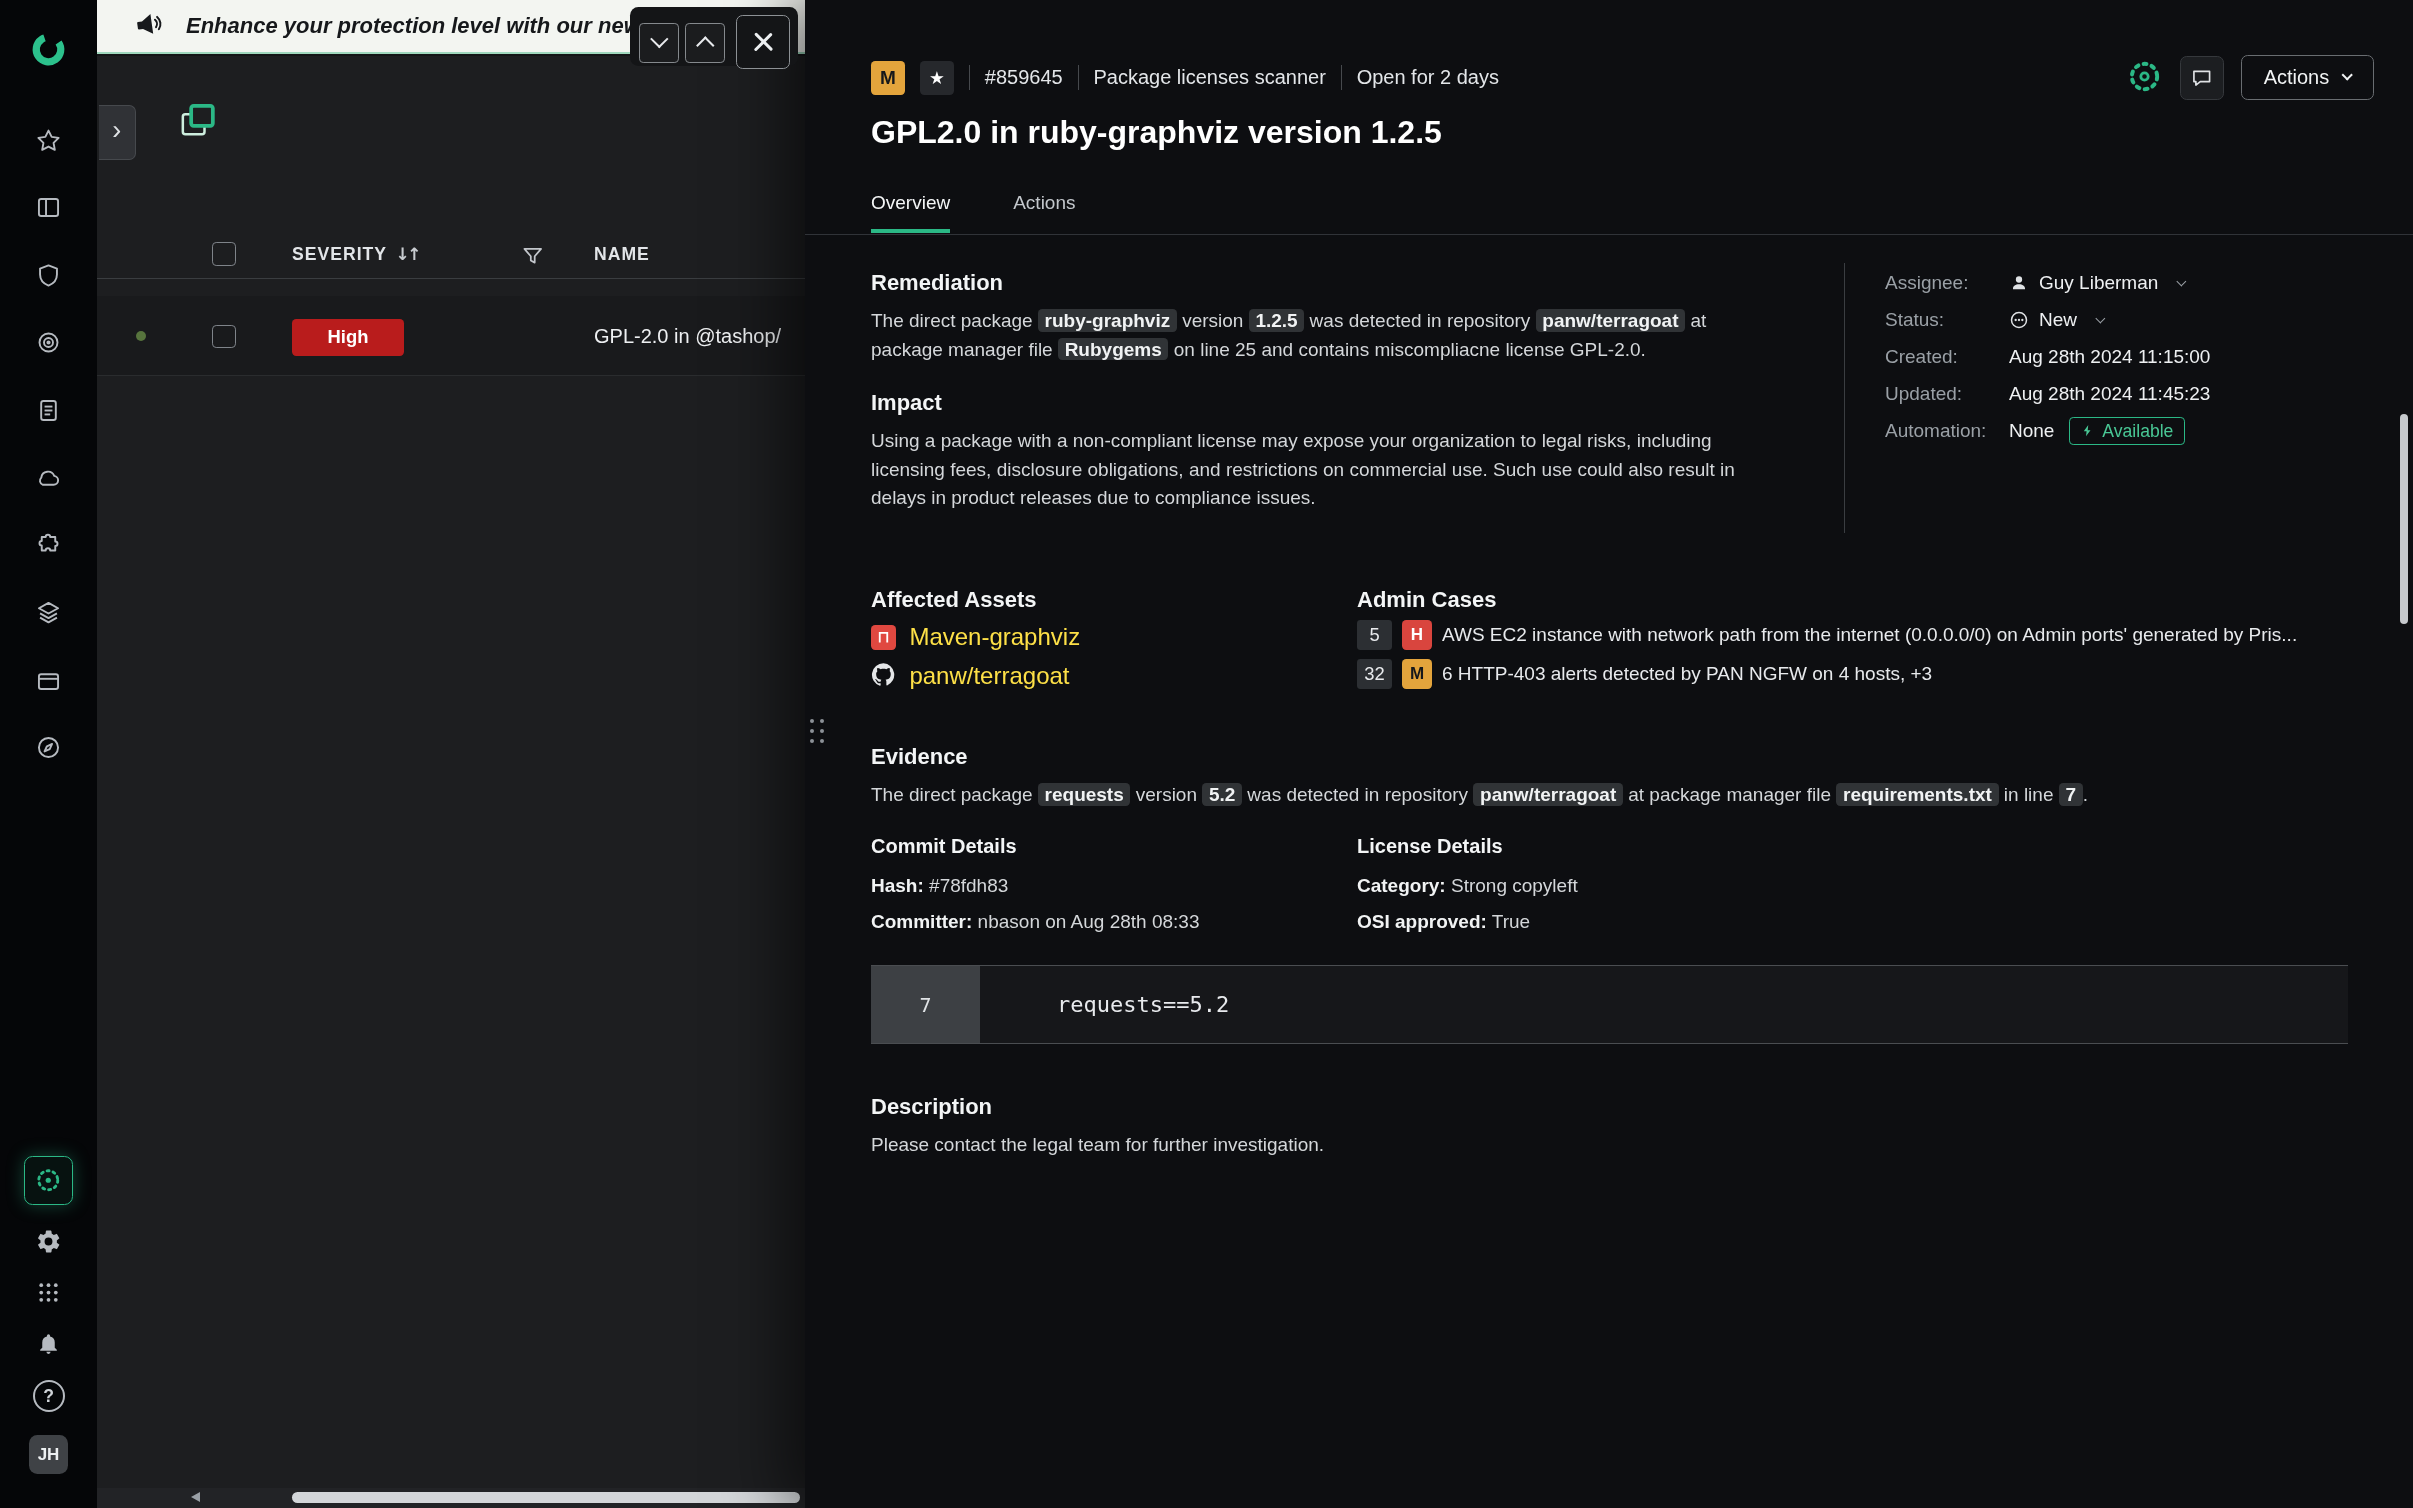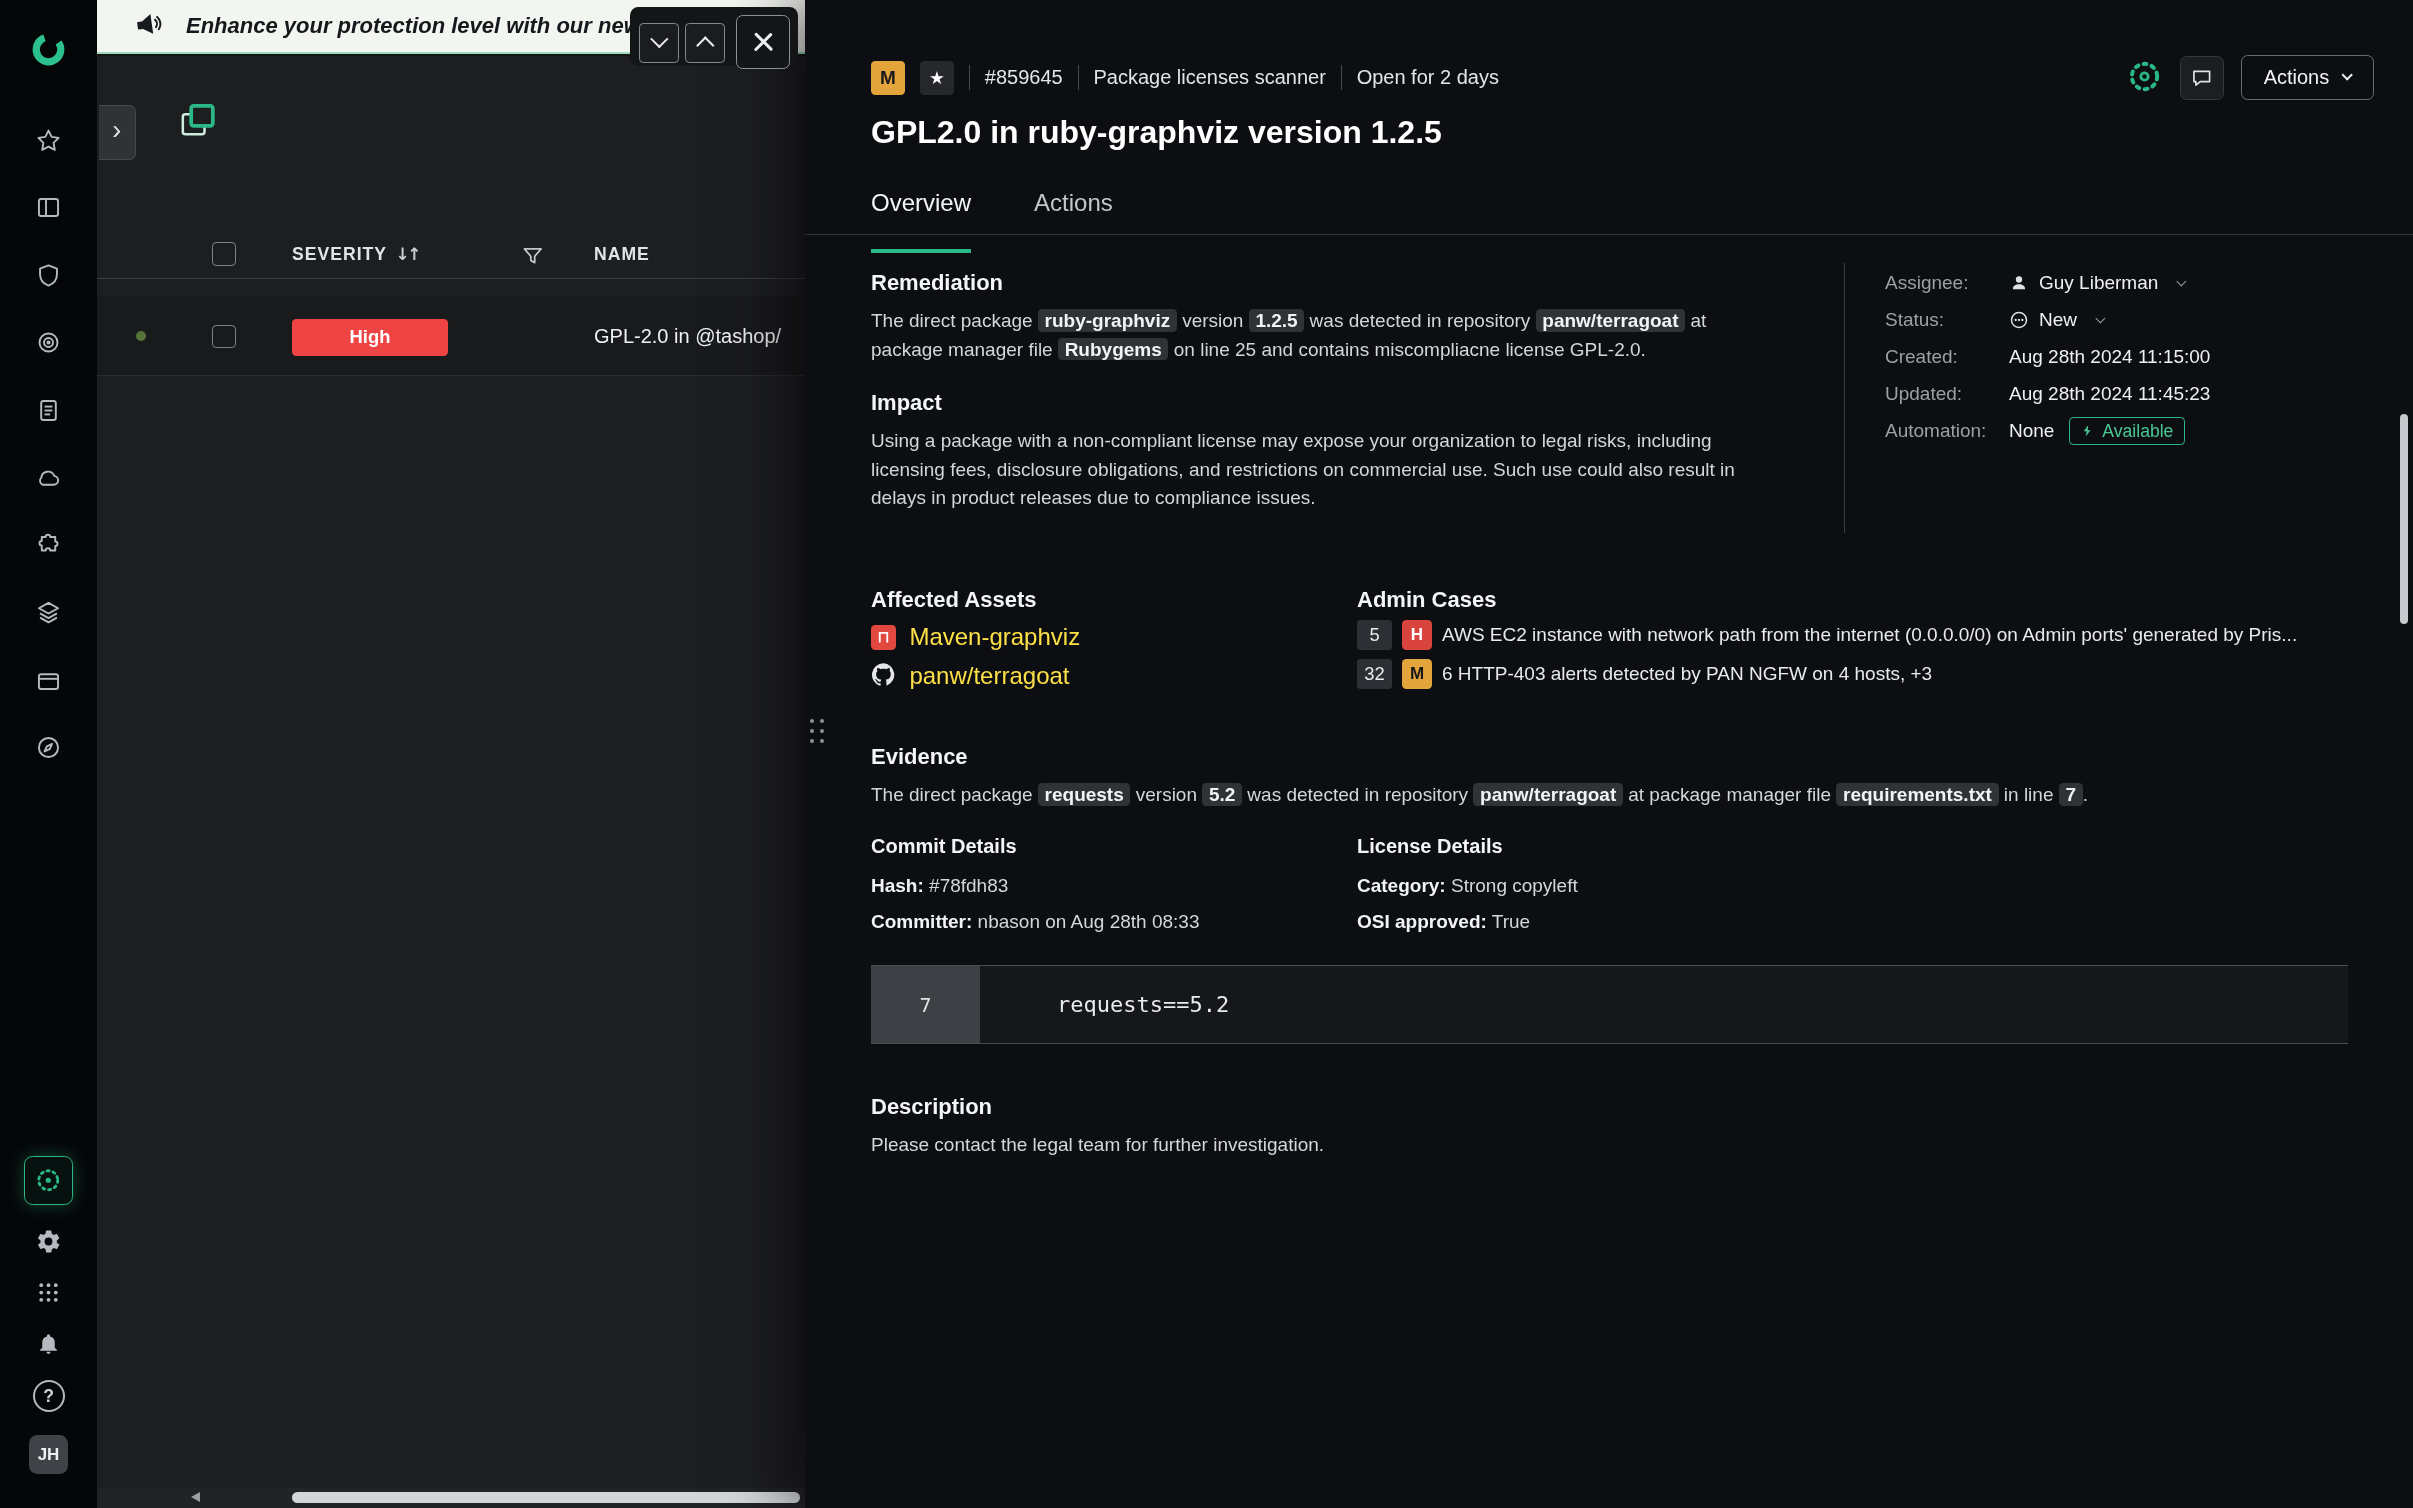--- a/index.html
+++ b/index.html
@@ -53,21 +53,21 @@
   #table-header .checkbox{position:absolute;left:115px;top:8.4px}
   .col-severity{position:absolute;left:195px;top:10px;font-size:17.6px;font-weight:700;letter-spacing:1px;color:#e2e5e8;
     display:flex;align-items:flex-start;gap:8.4px}
   .sort-glyph{font-family:"DejaVu Sans",sans-serif;font-size:17px;color:#c8ccd0;letter-spacing:-2.5px}
   .funnel{position:absolute;left:424px;top:10px}
   .col-name{position:absolute;left:497px;top:10px;font-size:17.6px;font-weight:700;letter-spacing:1px;color:#e2e5e8}
 
   #row1{position:absolute;left:0;top:240px;width:708px;height:80px;background:#191a1c;border-bottom:0.8px solid #2a2c2e}
   .row-dot{position:absolute;left:39px;top:35px;width:10px;height:10px;border-radius:50%;background:#57743d}
   #row1 .checkbox{position:absolute;left:115px;top:28.5px}
-  .sev-badge-high{position:absolute;left:195px;top:22.6px;width:156px;height:37px;background:#ef4444;border-radius:4.2px;color:#fff;
+  .sev-badge-high{position:absolute;left:195px;top:22.6px;width:112px;height:37px;background:#b91c1c;border-radius:4.2px;color:#fff;
     font-size:18.4px;font-weight:700;display:flex;align-items:center;justify-content:center}
   .row-name{position:absolute;left:497px;top:28.5px;font-size:20px;color:#eef0f2;white-space:nowrap;overflow:hidden;width:210px}
 
   #h-scroll{position:absolute;left:0;bottom:0;width:708px;height:20px;background:#222326}
   #h-scroll .left-arrow{position:absolute;left:94px;top:4.2px;width:0;height:0;
     border-top:5.9px solid transparent;border-bottom:5.9px solid transparent;border-right:9.2px solid #9aa0a6}
   #h-scroll .thumb{position:absolute;left:195px;top:4.2px;width:508px;height:11px;background:#d3d6d9;border-radius:5.9px}
 
   
   #panel{position:absolute;left:805px;top:0;width:1608px;height:1508px;background:#0d0e11;z-index:20;
@@ -88,21 +88,21 @@
   #actions-btn{height:45px;padding:0 22px;border:0.8px solid #696d71;border-radius:6.7px;display:flex;align-items:center;gap:13.4px;
     font-size:20px;color:#f1f3f4;background:transparent}
   .caret{display:inline-block;width:8.4px;height:8.4px;border-right:2.1px solid currentColor;border-bottom:2.1px solid currentColor;
     transform:rotate(45deg);margin-top:-5px}
   .mini-caret{display:inline-block;width:6.7px;height:6.7px;border-right:1.7px solid #9aa0a6;border-bottom:1.7px solid #9aa0a6;
     transform:rotate(45deg);margin-left:10px;margin-top:-3.4px}
 
   #panel-title{position:absolute;left:66px;top:114px;font-size:32px;font-weight:700;color:#fff;white-space:nowrap}
 
   #tabs{position:absolute;left:66px;top:191px;display:flex;gap:63px;z-index:2}
-  .tab{font-size:24px;color:#c3c7cc;padding-bottom:34px;line-height:23.5px}
+  .tab{font-size:19px;color:#c3c7cc;padding-bottom:14px;line-height:23.5px}
   .tab.active{color:#f4f6f7;border-bottom:4.2px solid #2bb886}
   #tab-divider{position:absolute;left:0;top:234px;width:1608px;height:0.8px;background:#303338}
 
   .sec-heading{position:absolute;font-size:22px;font-weight:700;color:#f3f5f6;white-space:nowrap}
   .sub-heading{position:absolute;font-size:20px;font-weight:700;color:#f3f5f6;white-space:nowrap}
   .body-text{position:absolute;font-size:19px;line-height:28.5px;color:#d4d7da}
   .tok{background:#303336;border-radius:4.2px;padding:0.8px 6.7px;font-weight:700;color:#f1f3f4;white-space:nowrap}
   .kv .k{font-weight:700;color:#f1f3f4}
 
   #desc-heading{left:66px;top:270px}

